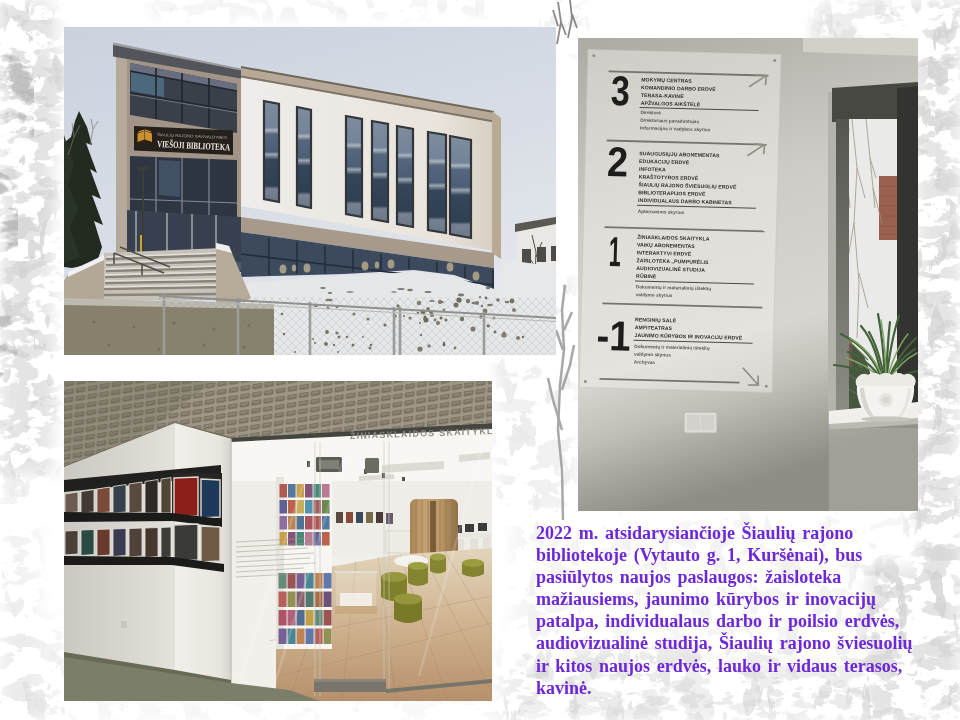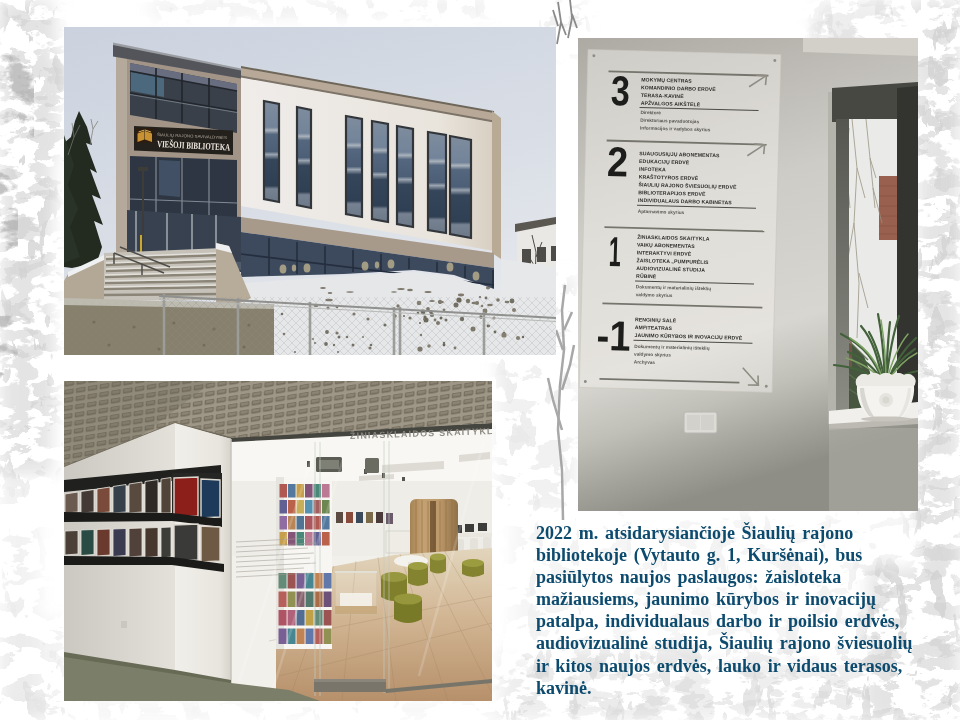--- a/index.html
+++ b/index.html
@@ -1,20 +1,20 @@
 <!DOCTYPE html>
 <html><head>
 <meta charset="utf-8">
 <style>
 html,body{margin:0;padding:0;width:960px;height:720px;overflow:hidden;background:#fff;}
 body{font-family:"Liberation Sans",sans-serif;position:relative;}
 .abs{position:absolute;}
 #caption{position:absolute;left:536px;top:522px;width:400px;
  font-family:"Liberation Serif",serif;font-weight:bold;font-size:18px;
- line-height:22.1px;color:#0c4a6e;word-spacing:2.2px;white-space:nowrap;}
+ line-height:22.1px;color:#6d28d9;word-spacing:2.2px;white-space:nowrap;}
 </style>
 </head>
 <body>
 
 <svg class="abs" style="left:0;top:0" width="960" height="720" viewBox="0 0 960 720">
   <defs>
     <filter id="grA" x="0" y="0" width="960" height="720" filterUnits="userSpaceOnUse" primitiveUnits="userSpaceOnUse">
       <feTurbulence type="fractalNoise" baseFrequency="0.03 0.055" numOctaves="5" seed="11"></feTurbulence>
       <feColorMatrix type="matrix" values="0 0 0 0 0  0 0 0 0 0  0 0 0 0 0  7 7 7 0 -11.45"></feColorMatrix>
       <feComponentTransfer>

